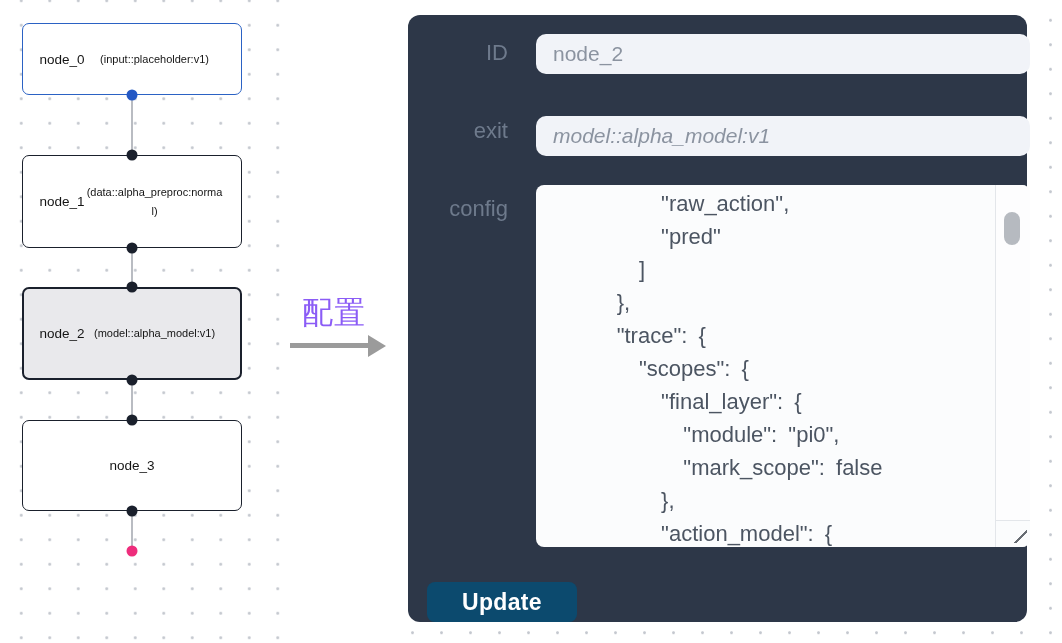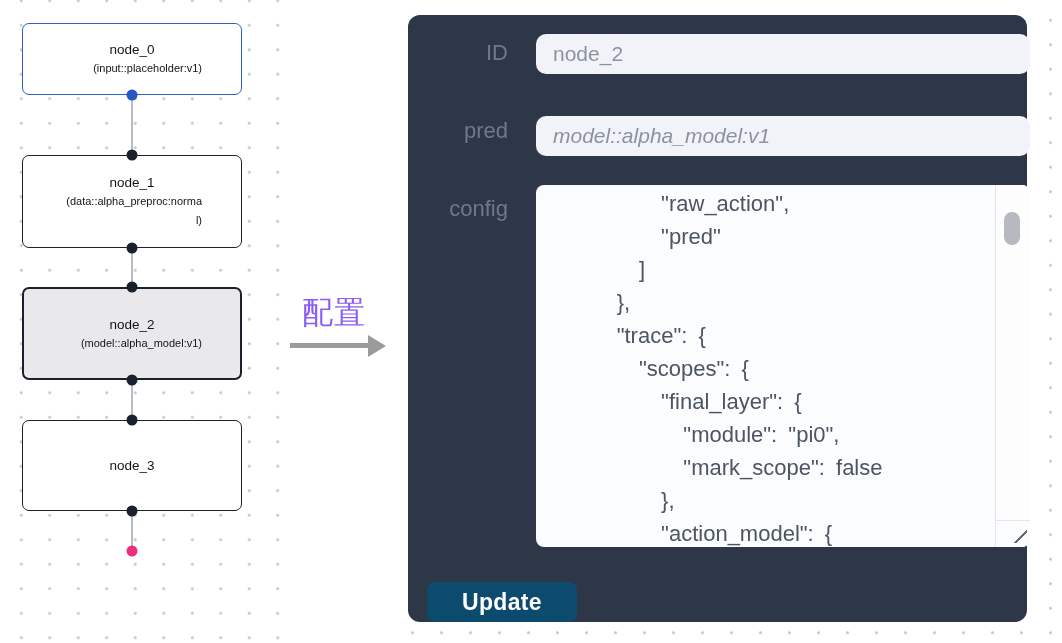--- a/index.html
+++ b/index.html
@@ -14,22 +14,22 @@
     background-image:radial-gradient(circle,#c4c8cf 1.3px,transparent 1.5px);
     background-size:28.5px 24.5px;background-position:7px 13px;
   }
   .edge-line{
     position:absolute;left:131px;top:95px;width:2px;height:456px;
     background:#b9bcc2;
   }
   .flow-node{
     position:absolute;left:22px;width:220px;box-sizing:border-box;
     background:#ffffff;border:1.5px solid #1a202c;border-radius:7px;
-    display:flex;flex-direction:column;align-items:center;justify-content:center;
-    text-align:right;color:#141414;
+    display:flex;flex-direction:row;align-items:center;justify-content:center;
+    text-align:center;color:#141414;
   }
   .flow-node .nd-title{font-size:13.5px;line-height:19px;}
   .flow-node .nd-subtitle{font-size:11px;line-height:19px;width:140px;word-break:break-all;}
   .node-0{top:23px;height:72px;border-color:#2b62c4;}
   .node-1{top:155px;height:93px;}
   .node-2{top:287px;height:93px;background:#e9e9ec;border-width:2px;}
   .node-3{top:420px;height:91px;}
   .node-4{top:551px;height:70px;border-color:#ed2d78;}
   .handle{
     position:absolute;width:11px;height:11px;border-radius:50%;
@@ -141,21 +141,21 @@
 <div class="middle-label">配置</div>
 <div class="arrow-shaft"></div>
 <div class="arrow-head"></div>
 
 <div class="right-canvas">
   <div class="config-panel">
 
     <div class="fld-label lbl-id">ID</div>
     <input class="fld-input inp-id" type="text" value="node_2" style="">
 
-    <div class="fld-label lbl-type">pred</div>
+    <div class="fld-label lbl-type">exit</div>
     <input class="fld-input inp-type" type="text" value="model::alpha_model:v1" style="">
 
     <div class="fld-label lbl-config">config</div>
     <div class="config-editor">
       <pre>          "raw_action",
           "pred"
         ]
       },
       "trace": {
         "scopes": {

